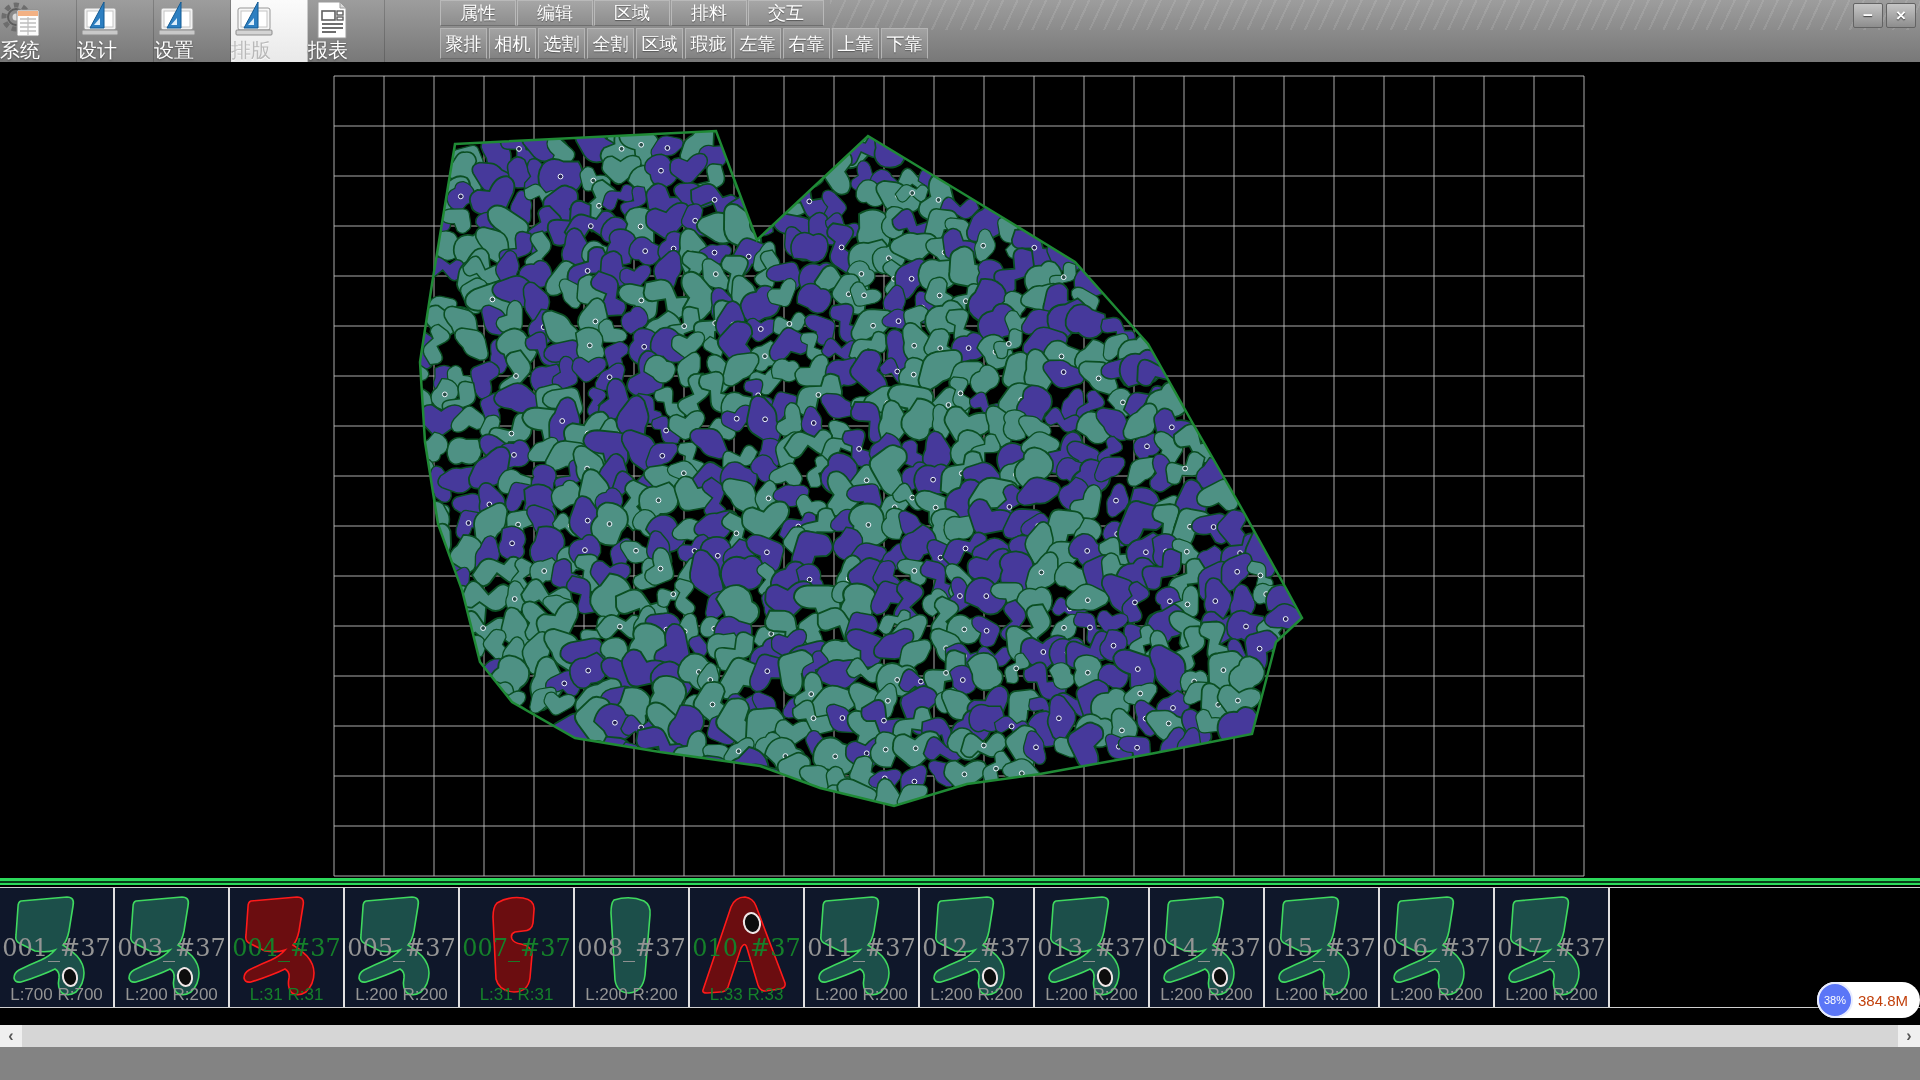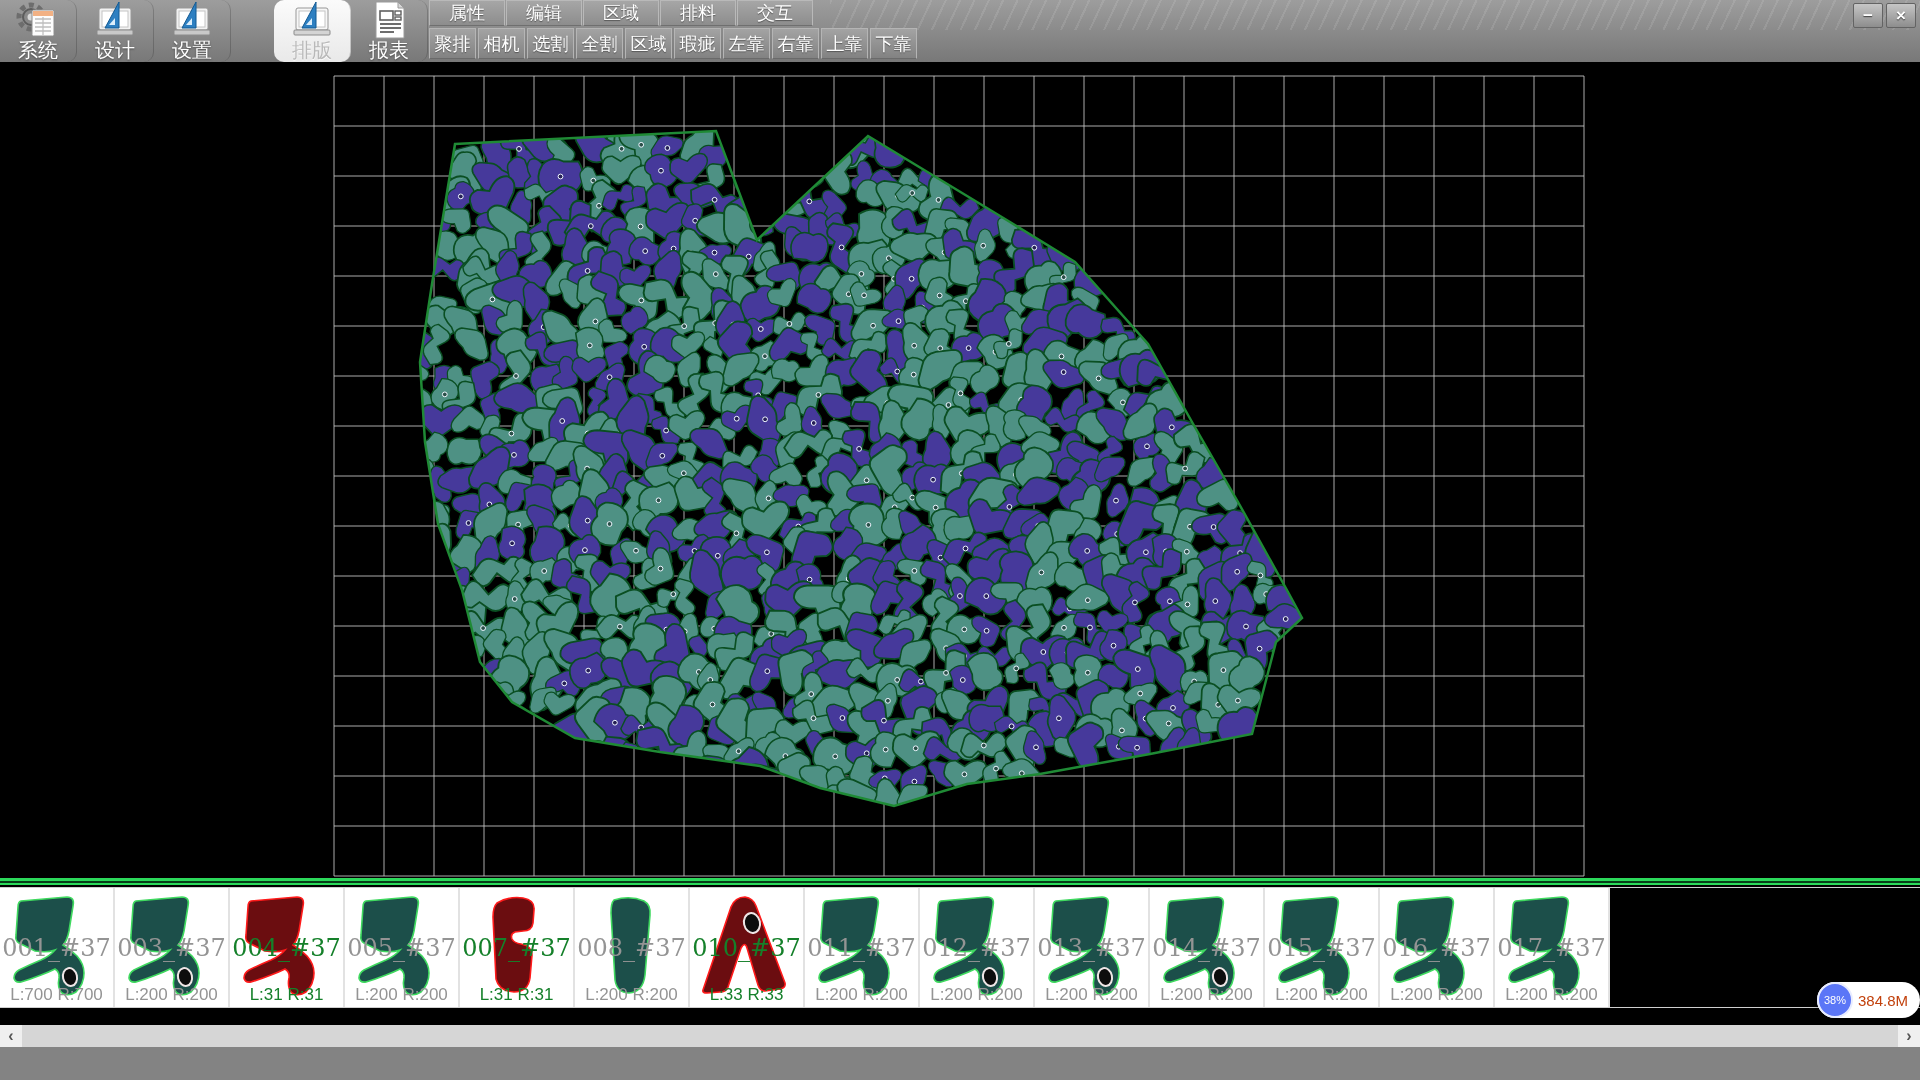--- a/index.html
+++ b/index.html
@@ -6,29 +6,29 @@
   html,body { width:1920px; height:1080px; overflow:hidden; background:#000;
               font-family:"Liberation Sans", sans-serif; }
   body { position:relative; }
 
   
   .topbar { position:absolute; left:0; top:0; width:1920px; height:62px;
             background:linear-gradient(#9d9d9d,#787878); }
   .titlebar-hatch { position:absolute; left:830px; top:0; right:0; height:30px;
             background:repeating-linear-gradient(115deg, rgba(255,255,255,.10) 0 2px, rgba(0,0,0,0) 2px 13px); }
   .app-buttons { position:absolute; left:0; top:0; height:62px; display:flex; }
-  .app-btn { width:77px; height:62px; display:flex; flex-direction:column; align-items:center;
+  .app-btn { width:77px; height:62px; display:flex; flex-direction:column; 
              justify-content:flex-start; padding-top:1px; cursor:default;
-             border-right:1px solid rgba(0,0,0,.18);border-radius:10px; }
-  .app-btn.active { background:linear-gradient(#fbfbfb,#e9e9e9);margin-left:43px; }
+             border-right:1px solid rgba(0,0,0,.18); }
+  .app-btn.active { background:linear-gradient(#fbfbfb,#e9e9e9); }
   .app-label { font-size:20px; color:#fff; text-shadow:0 1px 2px #4a4a4a; line-height:20px; margin-top:1px; }
   .app-btn.active .app-label { color:#b9b9b9; text-shadow:0 1px 1px #fff; }
   .app-icon { width:46px; height:38px; }
 
-  .menus { position:absolute; left:429px; top:0; }
+  .menus { position:absolute; left:440px; top:0; }
   .menu-row1 { display:flex; }
   .menu1-btn { width:76px; height:26px; margin-right:1px; display:flex; align-items:center; justify-content:center;
                font-size:18px; color:#fff; text-shadow:0 1px 1px #555;
                background:linear-gradient(#a6a6a6,#8d8d8d);
                border:1px solid #b9b9b9; border-bottom-color:#6f6f6f; }
   .menu-row2 { display:flex; margin-top:2px; }
   .menu2-btn { width:47px; height:31px; margin-right:2px; display:flex; align-items:center; justify-content:center;
                font-size:18px; color:#fff; text-shadow:0 1px 1px #555;
                background:linear-gradient(#a3a3a3,#828282);
                border:1px solid #b5b5b5; border-bottom-color:#6a6a6a; }
@@ -39,21 +39,21 @@
 
   
   .canvas { position:absolute; left:0; top:62px; width:1920px; height:816px; background:#000; }
   .canvas svg { display:block; }
 
   
   .strip-topline { position:absolute; left:0; top:878px; width:1920px; height:9px;
       background:linear-gradient(#2bd95a 0 3px,#063d18 3px 5px,#2bd95a 5px 7px,#000 7px); }
   .strip { position:absolute; left:0; top:887px; width:1920px; height:121px; background:#000;
            display:flex; border-top:1px solid #cfcfcf; border-bottom:1px solid #cfcfcf; overflow:hidden; }
-  .cell { position:relative; flex:0 0 115px; height:119px; border-right:2px solid #e2e2e2; background:#ffffff; }
+  .cell { position:relative; flex:0 0 115px; height:119px; border-right:2px solid #e2e2e2; background:#0f172a; }
   .cell svg { position:absolute; left:7px; top:4px; }
   .cell .part-id { position:absolute; left:0; top:46px; width:100%; text-align:center;
       font-family:"DejaVu Serif", serif; font-size:24px; letter-spacing:0; }
   .cell .part-lr { position:absolute; left:0; bottom:2px; width:100%; text-align:center;
       font-family:Liberation Sans, sans-serif; font-size:17px; }
   .txt-gray { color:#949494; }
   .txt-green { color:#15802a; }
 
   
   .badge { position:absolute; left:1817px; top:982px; height:36px; display:flex; align-items:center;

